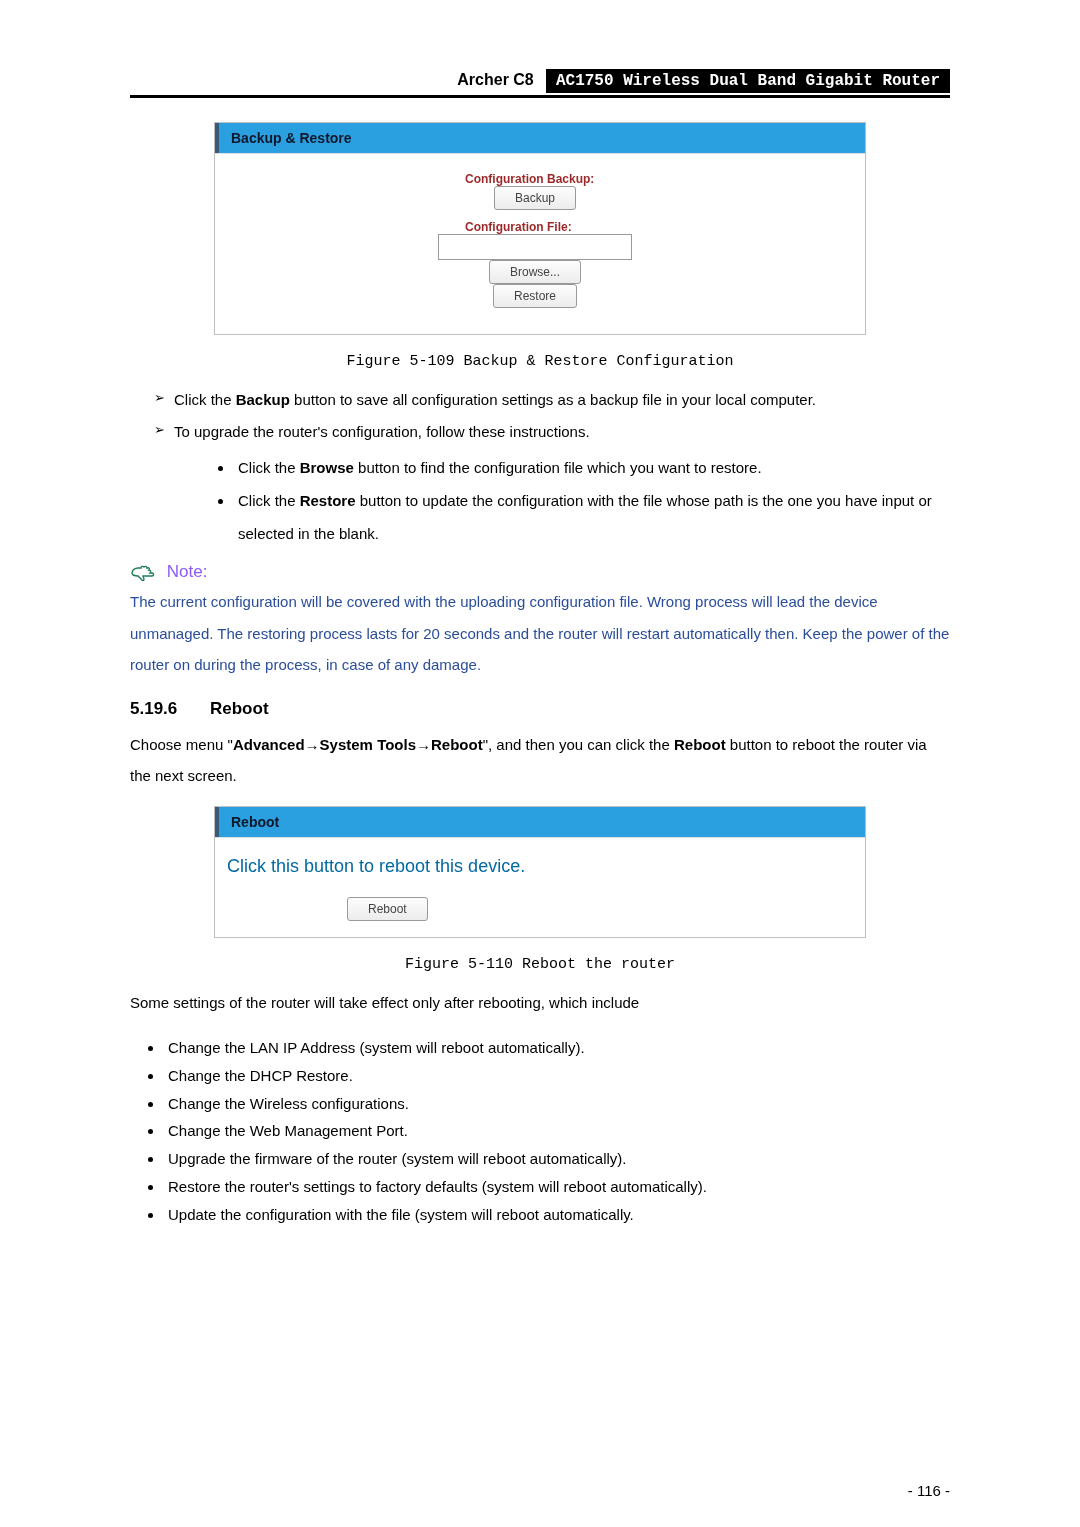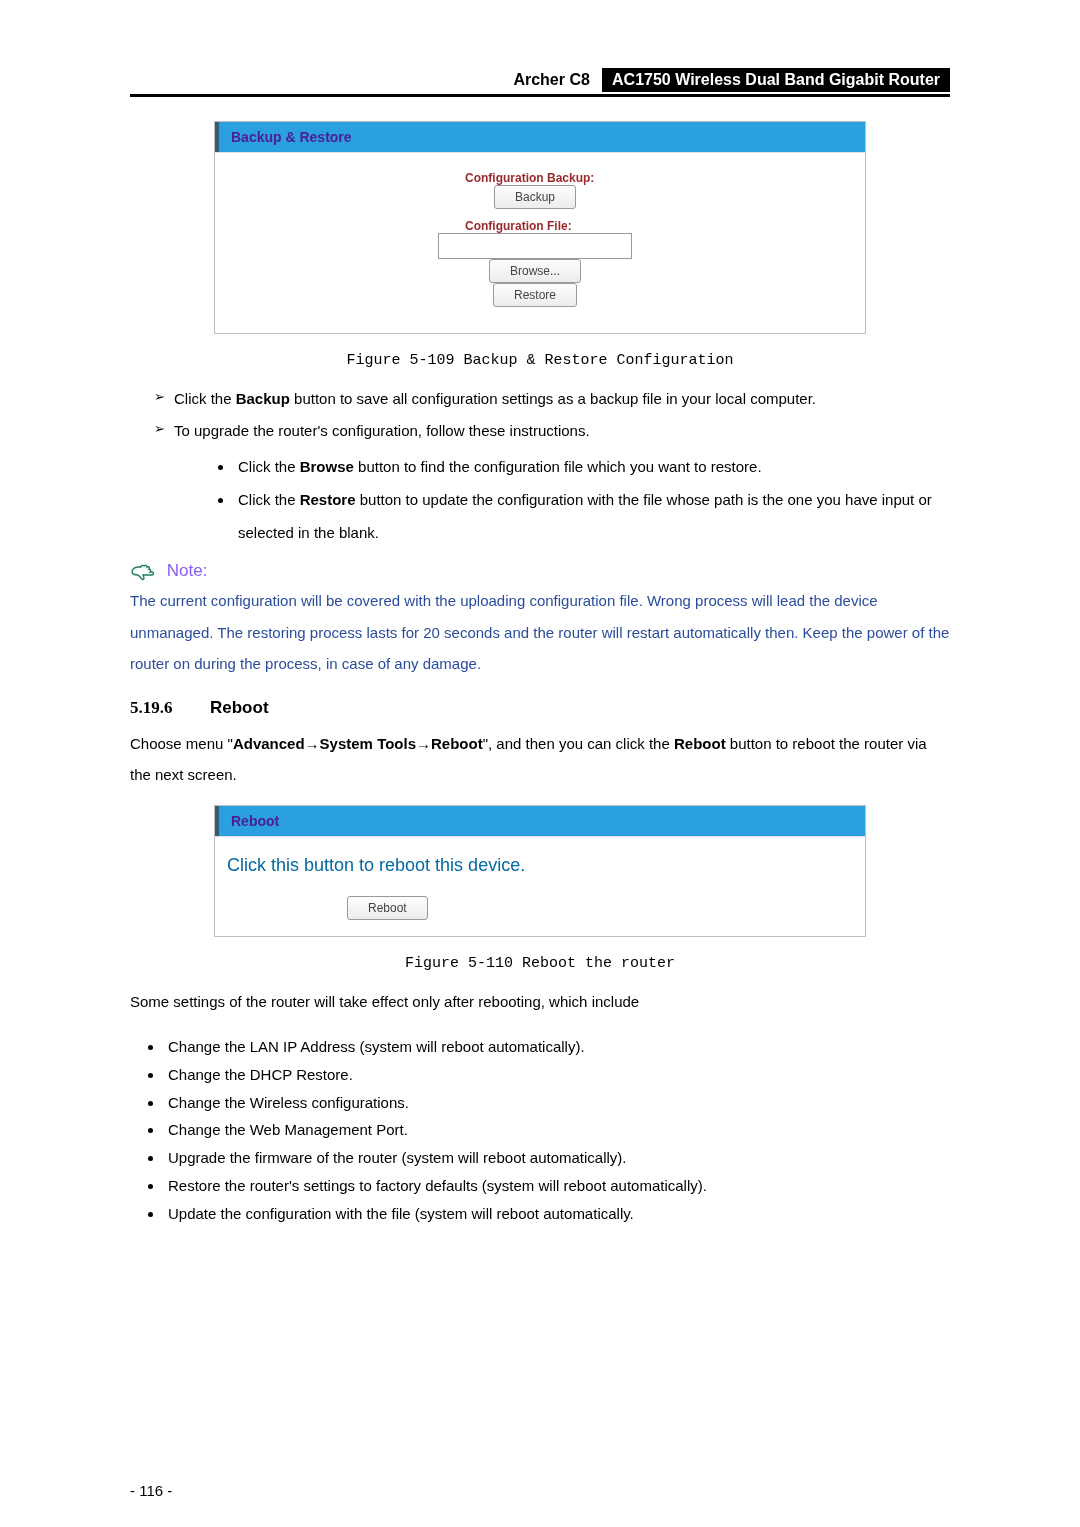--- a/index.html
+++ b/index.html
@@ -23,39 +23,40 @@
     padding-bottom: 2px;
     margin-bottom: 24px;
   }
   .hdr-box {
     display: inline-block;
     color: #fff;
     background: #000;
     font-weight: bold;
     font-size: 16px;
     padding: 3px 10px;
+    font-family: Liberation Mono, monospace;
   }
   .hdr-left {
     display: inline-block;
     font-weight: bold;
     font-size: 16px;
     padding: 3px 8px;
   }
 
   
   .ui-block {
     margin: 14px auto 8px;
     width: 650px;
     border: 1px solid #bfbfbf;
     font-family: Tahoma, Geneva, sans-serif;
     font-size: 12px;
   }
   .ui-titlebar {
     background: #2aa0e0;
-    color: #4c1d95;
+    color: #0f172a;
     font-weight: bold;
     font-size: 14px;
     padding: 7px 12px;
     border-left: 4px solid #3a5b74;
   }
   .ui-body {
     padding: 18px 12px 16px;
     border-top: 1px solid #e0e0e0;
     background: #fff;
   }
@@ -158,31 +159,31 @@
     color: #2a4d9b;
     line-height: 2.1;
     margin: 2px 0 18px;
   }
 
   .h3 {
     font-weight: bold;
     font-size: 17px;
     margin: 12px 0 10px;
   }
-  .h3 .num { display:inline-block; width: 80px; font-family: Liberation Serif, serif; }
+  .h3 .num { display:inline-block; width: 80px; }
 
   .para { line-height: 2.1; margin: 4px 0 10px; }
 
   .bold { font-weight: bold; }
 
   .pagenum {
     position: absolute;
     bottom: 28px;
     width: calc(100% - 260px);
-    text-align: left;
+    text-align: right;
     font-size: 15px;
   }
 </style>
 </head>
 <body>
 
 <div class="page">
 
   <div class="header">
     <span class="hdr-left">Archer C8</span>

